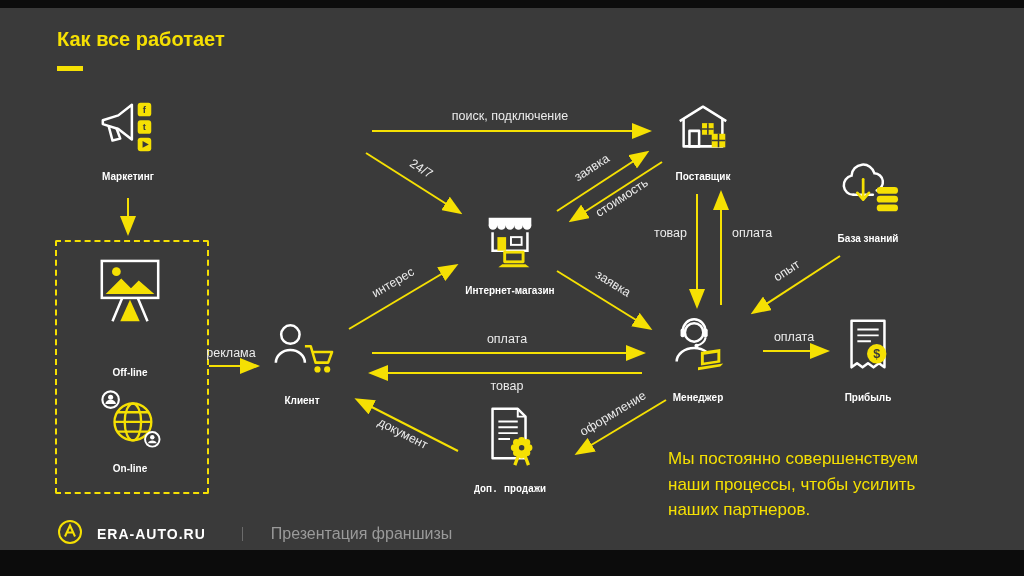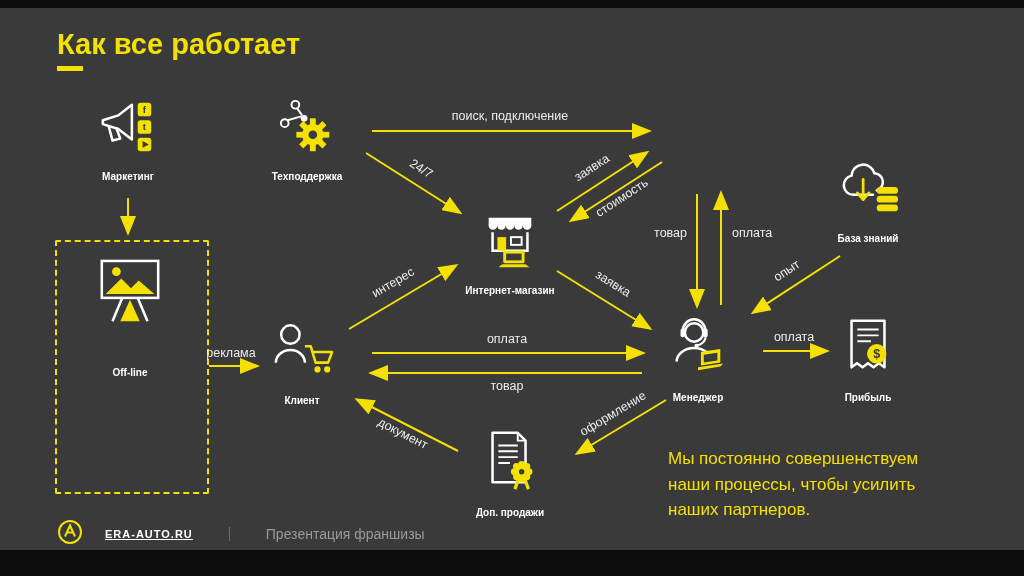--- a/index.html
+++ b/index.html
@@ -1,43 +1,43 @@
 <!DOCTYPE html>
 <html><head>
 <meta charset="utf-8">
 <style>
   html,body{margin:0;padding:0;background:#111;}
   .slide{position:relative;width:1024px;height:576px;background:#3a3a3a;overflow:hidden;
          font-family:"Liberation Sans","DejaVu Sans",sans-serif;}
   .bar{position:absolute;left:0;right:0;background:#0c0c0c;}
   .bar.top{top:0;height:8px;}
   .bar.bottom{bottom:0;height:26px;}
-  .title{position:absolute;left:57px;top:28px;margin:0;font-size:29px;font-weight:bold;color:#f5e003;}
+  .title{position:absolute;left:57px;top:28px;margin:0;font-size:20px;font-weight:bold;color:#f5e003;}
   .title-dash{position:absolute;left:57px;top:66px;width:26px;height:5px;background:#f5e003;}
   .arrows{position:absolute;left:0;top:0;width:1024px;height:576px;}
   .edge-line{stroke:#f5e003;stroke-width:2;fill:none;marker-end:url(#ah);}
   .elabel{font-family:"Liberation Sans","DejaVu Sans",sans-serif;font-size:12.5px;fill:#ececec;text-anchor:middle;}
   .elabel.start{text-anchor:start;} .elabel.end{text-anchor:end;}
   .dashed-box{position:absolute;left:55px;top:240px;width:150px;height:250px;border:2px dashed #f5e003;border-radius:2px;}
   .node{position:absolute;width:130px;display:flex;flex-direction:column;align-items:center;gap:9px;}
   .node .label{color:#fff;font-weight:bold;font-size:10px;text-align:center;white-space:nowrap;}
   #node-marketing{left:63px;top:96px;} #node-techsupport{left:242px;top:96px;}
   #node-supplier{left:638px;top:96px;} #node-knowledge{left:803px;top:158px;}
   #node-store{left:445px;top:210px;} #node-offline{left:65px;top:255px;gap:30px;}
   #node-online{left:65px;top:388px;} #node-client{left:237px;top:320px;}
   #node-manager{left:633px;top:315px;} #node-profit{left:803px;top:315px;}
-  #node-sales{left:445px;top:428px;}
+  #node-sales{left:445px;top:404px;font-family:Liberation Mono, monospace;}
   .glyph{font-family:"Liberation Sans",sans-serif;font-size:10px;font-weight:bold;fill:#3a3a3a;text-anchor:middle;}
   .glyph-lg{font-family:"Liberation Sans",sans-serif;font-size:13px;font-weight:bold;fill:#3a3a3a;text-anchor:middle;}
   .note{position:absolute;left:668px;top:446px;width:272px;margin:0;color:#f5e003;
         font-size:17px;font-weight:normal;line-height:1.5;}
   .footer{position:absolute;left:57px;top:519px;display:flex;align-items:center;}
-  .brand{color:#fff;font-weight:bold;font-size:11px;letter-spacing:1px;margin-left:22px;text-decoration:underline;}
+  .brand{color:#fff;font-weight:bold;font-size:14px;letter-spacing:1px;margin-left:14px;}
   .footer-sep{width:1px;height:14px;background:#6b6b6b;margin-left:36px;}
-  .caption{color:#9a9a9a;font-size:14px;margin-left:36px;}
+  .caption{color:#9a9a9a;font-size:16px;margin-left:28px;}
 </style>
 </head>
 <body>
 
 <div class="slide">
   <div class="bar top"></div>
 
   <h1 class="title">Как все работает</h1>
   <div class="title-dash"></div>
 
@@ -126,43 +126,41 @@
         <text class="glyph" x="49" y="17.5">f</text>
         <rect x="42" y="25" width="14" height="14" rx="3" fill="#f5e003"></rect>
         <text class="glyph" x="49" y="35.5">t</text>
         <rect x="42" y="43" width="14" height="14" rx="3" fill="#f5e003"></rect>
         <path d="M47 46.5 L53.5 50 L47 53.5 Z" fill="#3a3a3a"></path>
       </svg>
     </span>
     <span class="label">Маркетинг</span>
   </div>
 
-  <div class="node" id="node-techsupport">
+
+  <div class="node" id="node-supplier">
     <span class="icon">
       <svg width="62" height="62" viewBox="0 0 64 64">
-        <g stroke="#fff" stroke-width="2" fill="none">
-          <circle cx="9" cy="28" r="4"></circle>
-          <circle cx="20" cy="9" r="4"></circle>
-          <line x1="12" y1="25" x2="26" y2="21"></line>
-          <line x1="22" y1="13" x2="27" y2="20"></line>
-        </g>
-        <circle cx="29" cy="23" r="3.5" fill="#fff"></circle>
-        <g fill="#f5e003">
-          <rect x="35" y="23" width="6" height="34"></rect>
-          <rect x="35" y="23" width="6" height="34" transform="rotate(45 38 40)"></rect>
-          <rect x="35" y="23" width="6" height="34" transform="rotate(90 38 40)"></rect>
-          <rect x="35" y="23" width="6" height="34" transform="rotate(135 38 40)"></rect>
-          <circle cx="38" cy="40" r="11"></circle>
-        </g>
-        <circle cx="38" cy="40" r="4.5" fill="#3a3a3a"></circle>
-      </svg>
-    </span>
-    <span class="label">Техподдержка</span>
-  </div>
-
+        <g fill="none" stroke="#fff" stroke-width="2.6" stroke-linejoin="round">
+          <path d="M8 26 L32 11 L56 26"></path>
+          <path d="M12 23 V52 H52 V23"></path>
+          <rect x="18" y="36" width="10" height="16"></rect>
+        </g>
+        <g fill="#f5e003">
+          <rect x="31" y="28" width="12" height="12"></rect>
+          <rect x="41" y="39" width="14" height="14"></rect>
+        </g>
+        <g stroke="#3a3a3a" stroke-width="1.6" fill="none">
+          <path d="M37 28 v12 M31 34 h12"></path>
+          <path d="M48 39 v14 M41 46 h14"></path>
+        </g>
+      </svg>
+    </span>
+    <span class="label">Поставщик</span>
+  </div>
 
   <div class="node" id="node-knowledge">
     <span class="icon">
       <svg width="64" height="62" viewBox="0 0 66 64">
         <path d="M18 38 a10 10 0 0 1 -2 -19.8 a12 12 0 0 1 23.6 -2.4 a9 9 0 0 1 2.4 17.6" fill="none" stroke="#fff" stroke-width="2.6" stroke-linecap="round"></path>
         <line x1="18" y1="38" x2="38" y2="38" stroke="#fff" stroke-width="2.6" stroke-linecap="round"></line>
         <g stroke="#f5e003" stroke-width="2.8" fill="none" stroke-linecap="round" stroke-linejoin="round">
           <path d="M28 22 V42"></path>
           <path d="M22 36 L28 43 L34 36"></path>
         </g>
@@ -206,20 +204,42 @@
         <rect x="7" y="6" width="58" height="38" fill="none" stroke="#fff" stroke-width="2.6"></rect>
         <circle cx="22" cy="17" r="4.5" fill="#f5e003"></circle>
         <path d="M11 40 L27 24 L37 34 L45 26 L61 40 Z" fill="#f5e003"></path>
         <path d="M28 44 L18 68 M44 44 L54 68" stroke="#fff" stroke-width="2.6"></path>
         <path d="M26 68 L36 46 L46 68 Z" fill="#f5e003"></path>
       </svg>
     </span>
     <span class="label">Off-line</span>
   </div>
 
+  <div class="node" id="node-online">
+    <span class="icon">
+      <svg width="62" height="62" viewBox="0 0 64 64">
+        <g stroke="#f5e003" stroke-width="2.4" fill="none">
+          <circle cx="35" cy="35" r="19"></circle>
+          <ellipse cx="35" cy="35" rx="8.5" ry="19"></ellipse>
+          <path d="M16 35 H54 M19 25 H51 M19 45 H51"></path>
+        </g>
+        <g>
+          <circle cx="12" cy="12" r="8.5" fill="#3a3a3a" stroke="#fff" stroke-width="2.2"></circle>
+          <circle cx="12" cy="9.5" r="2.6" fill="#fff"></circle>
+          <path d="M6.5 16.5 a5.5 4.5 0 0 1 11 0" fill="#fff"></path>
+        </g>
+        <g>
+          <circle cx="55" cy="53" r="7.5" fill="#3a3a3a" stroke="#fff" stroke-width="2"></circle>
+          <circle cx="55" cy="50.8" r="2.3" fill="#fff"></circle>
+          <path d="M50.4 57 a4.8 4 0 0 1 9.2 0" fill="#fff"></path>
+        </g>
+      </svg>
+    </span>
+    <span class="label">On-line</span>
+  </div>
 
   <div class="node" id="node-client">
     <span class="icon">
       <svg width="64" height="62" viewBox="0 0 66 64">
         <circle cx="21" cy="15" r="9.5" fill="none" stroke="#fff" stroke-width="2.6"></circle>
         <path d="M6 44 a15 13 0 0 1 30 0" fill="none" stroke="#fff" stroke-width="2.6"></path>
         <path d="M36 27 h6 l5 17 h13 l4 -11 h-20" stroke="#f5e003" stroke-width="2.6" fill="none" stroke-linejoin="round"></path>
         <circle cx="49" cy="51" r="3.2" fill="#f5e003"></circle>
         <circle cx="59" cy="51" r="3.2" fill="#f5e003"></circle>
       </svg>

